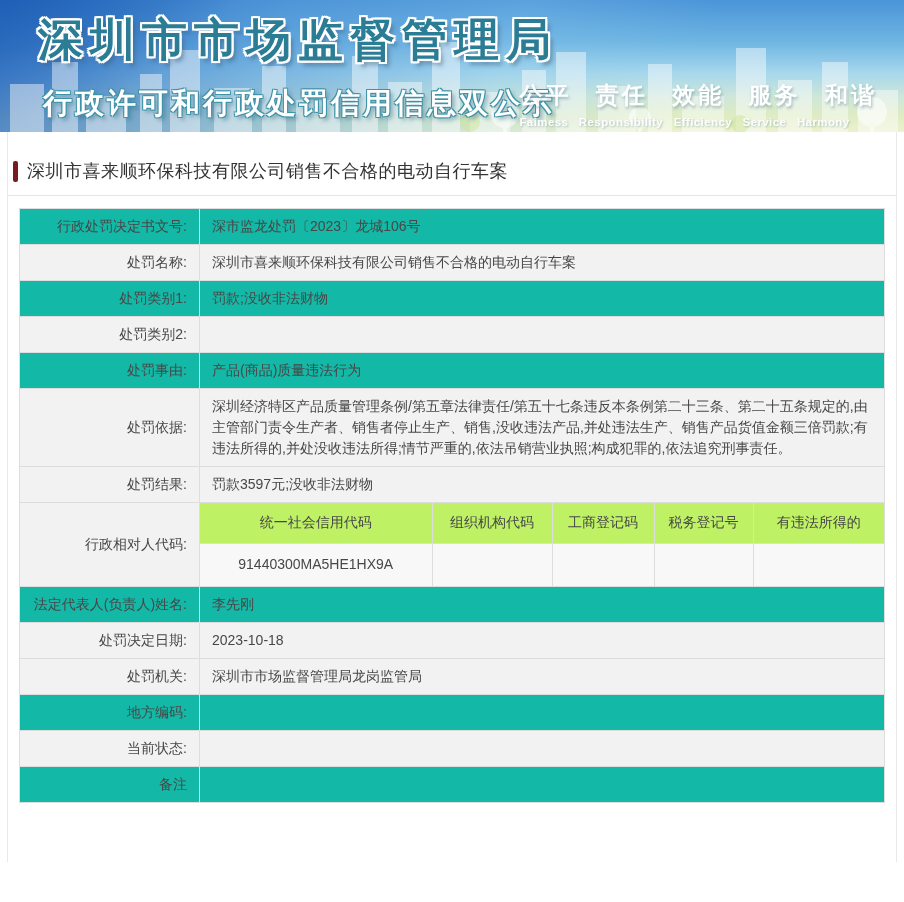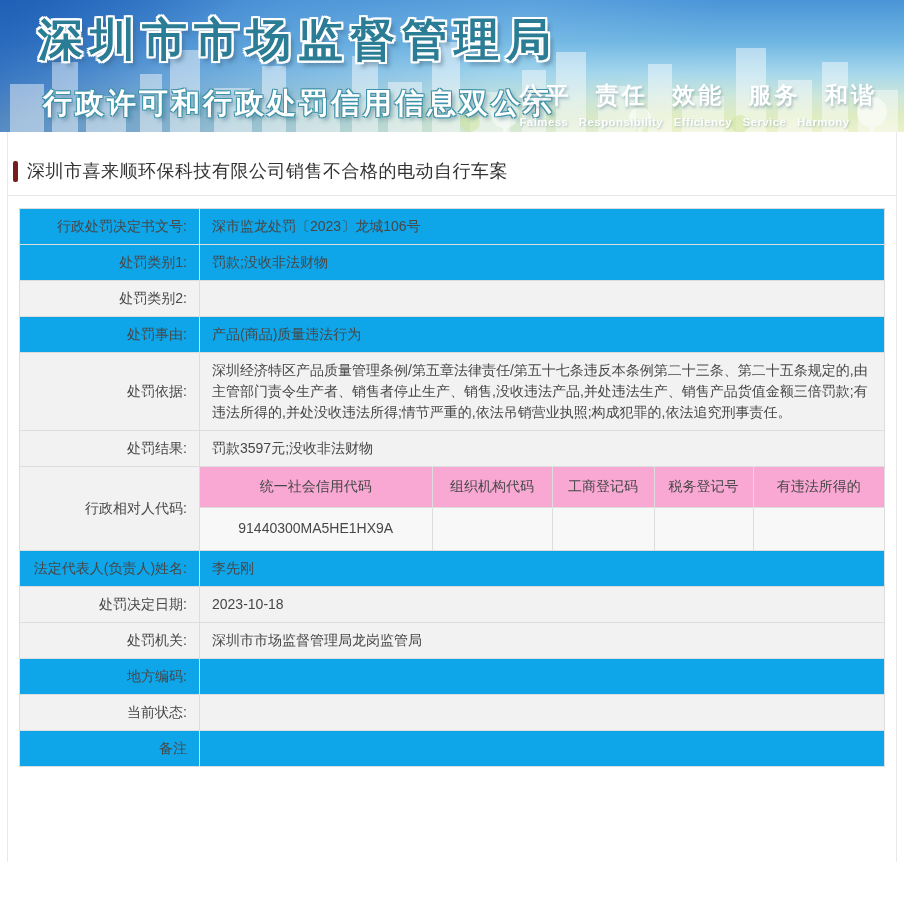--- a/index.html
+++ b/index.html
@@ -59,27 +59,27 @@
   }
   .accent-bar { width: 5px; height: 21px; border-radius: 2px; margin-right: 9px; }
   .case-title { font-size: 18px; color: #333; letter-spacing: 0.5px; }
 
   
   table.info { width: calc(100% - 22px); margin: 12px 11px 0 11px; border-collapse: collapse; font-size: 14px; color: #474747; }
   table.info td { border: 1px solid #ddd; line-height: 21px; vertical-align: middle; }
   td.flabel { width: 180px; text-align: right; padding: 7px 12px 7px 6px; }
   td.fvalue { padding: 7px 10px 7px 12px; }
   tr.shaded { background: #f2f2f2; }
-  tr.plain { background: #0ea5e9; }
+  tr.plain { background: #14b8a6; }
 
   
   td.codes-cell { padding: 0; }
   table.codes { width: 100%; border-collapse: collapse; text-align: center; font-size: 14px; color: #474747; }
   table.codes td { border: 1px solid #ddd; }
-  table.codes tr:first-child td { border-top: none; height: 40px; background: #f9a8d4; }
+  table.codes tr:first-child td { border-top: none; height: 40px; background: #bef264; }
   table.codes tr:last-child td { border-bottom: none; height: 43px; background: #f8f8f8; }
   table.codes td:first-child { border-left: none; width: 232px; }
   table.codes td:last-child { border-right: none; }
   table.codes td.c2 { width: 120px; }
   table.codes td.c3 { width: 102px; }
   table.codes td.c4 { width: 99px; }
 </style>
 </head>
 <body>
 
@@ -135,20 +135,24 @@
     <span class="accent-bar" style="background: rgb(123, 28, 28);"></span>
     <span class="case-title">深圳市喜来顺环保科技有限公司销售不合格的电动自行车案</span>
   </div>
 
   <table class="info">
     <tbody>
       <tr class="plain">
         <td class="flabel">行政处罚决定书文号:</td>
         <td class="fvalue">深市监龙处罚〔2023〕龙城106号</td>
       </tr>
+      <tr class="shaded">
+        <td class="flabel">处罚名称:</td>
+        <td class="fvalue">深圳市喜来顺环保科技有限公司销售不合格的电动自行车案</td>
+      </tr>
       <tr class="plain">
         <td class="flabel">处罚类别1:</td>
         <td class="fvalue">罚款;没收非法财物</td>
       </tr>
       <tr class="shaded">
         <td class="flabel">处罚类别2:</td>
         <td class="fvalue"></td>
       </tr>
       <tr class="plain">
         <td class="flabel">处罚事由:</td>

